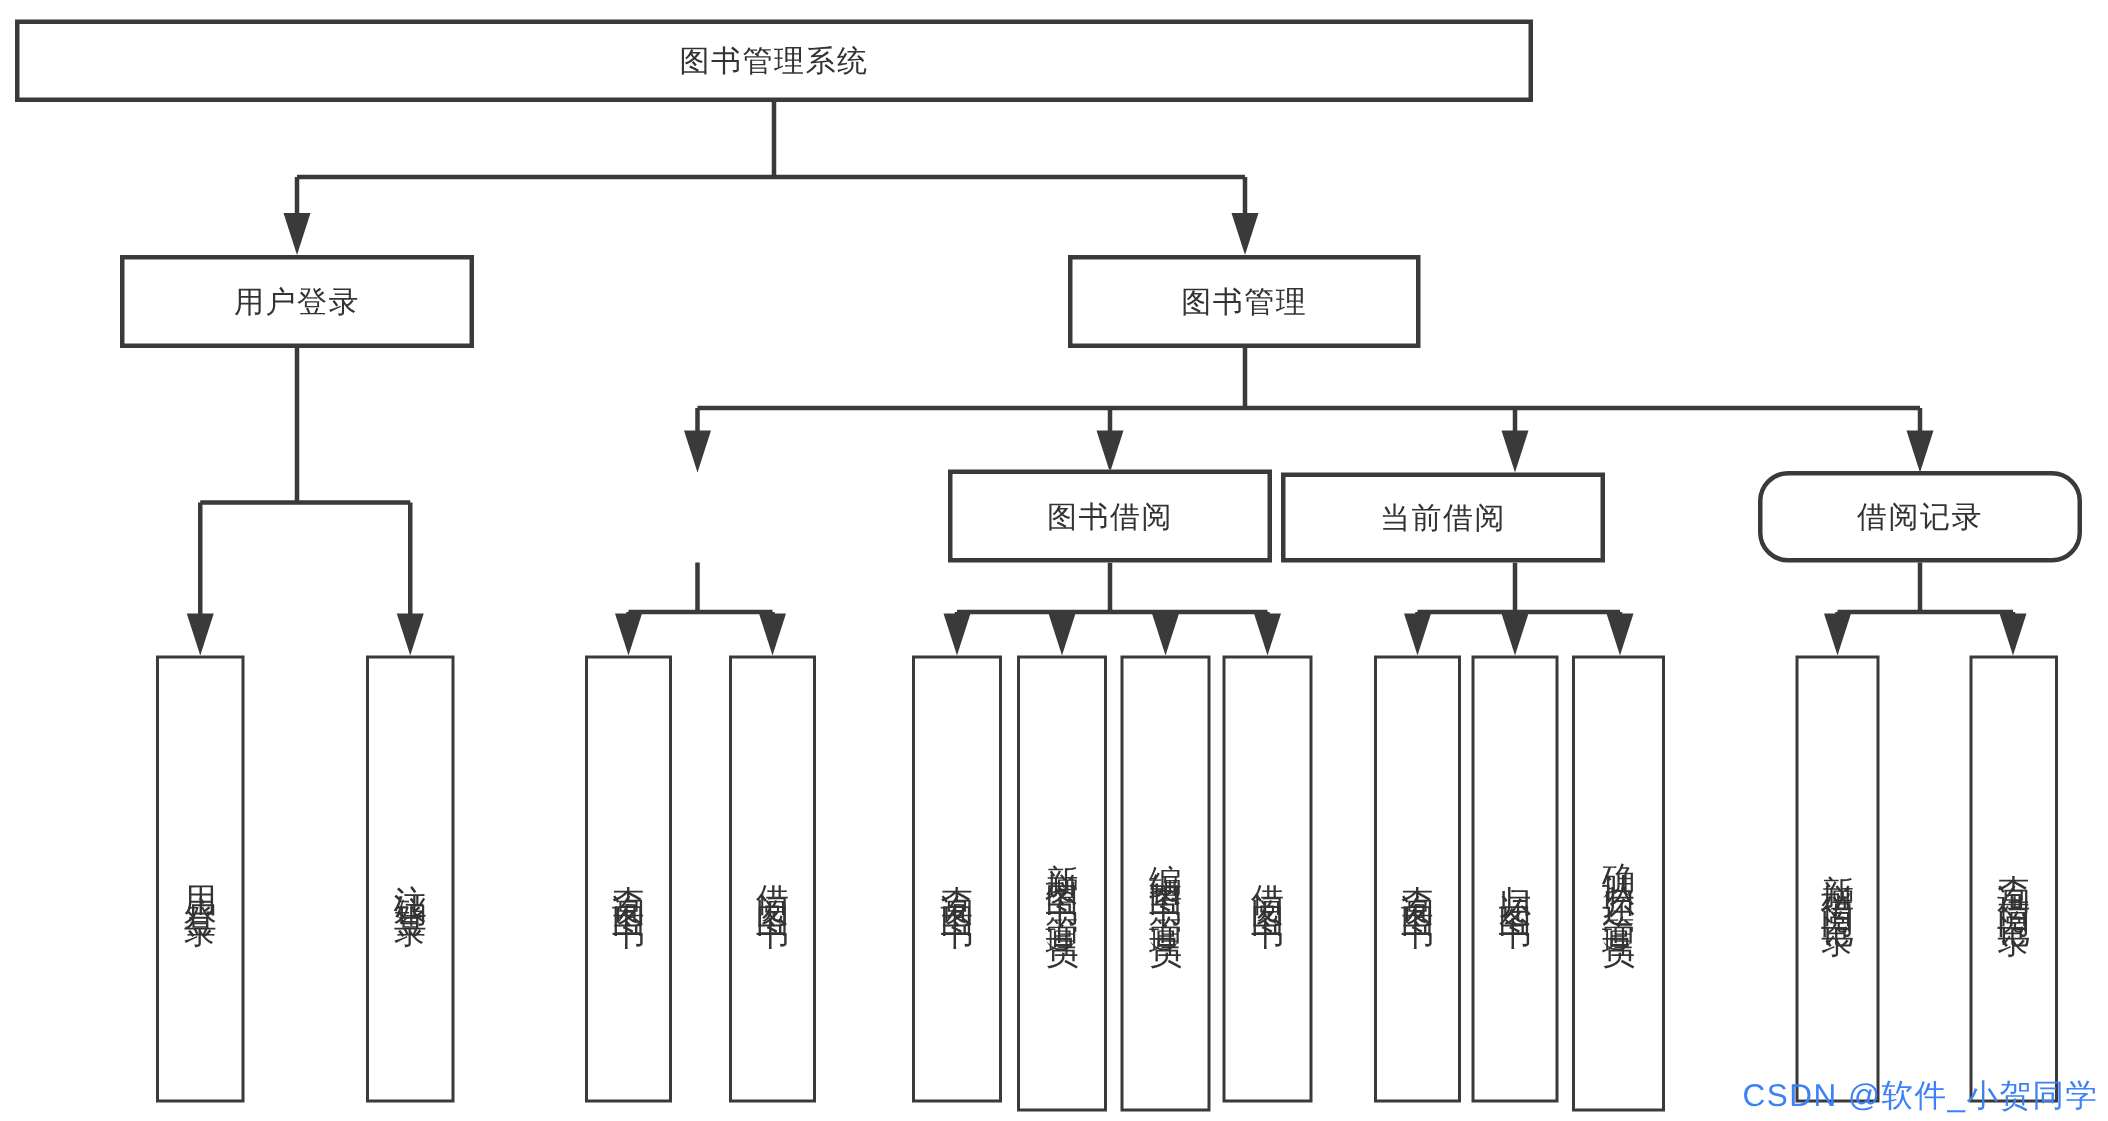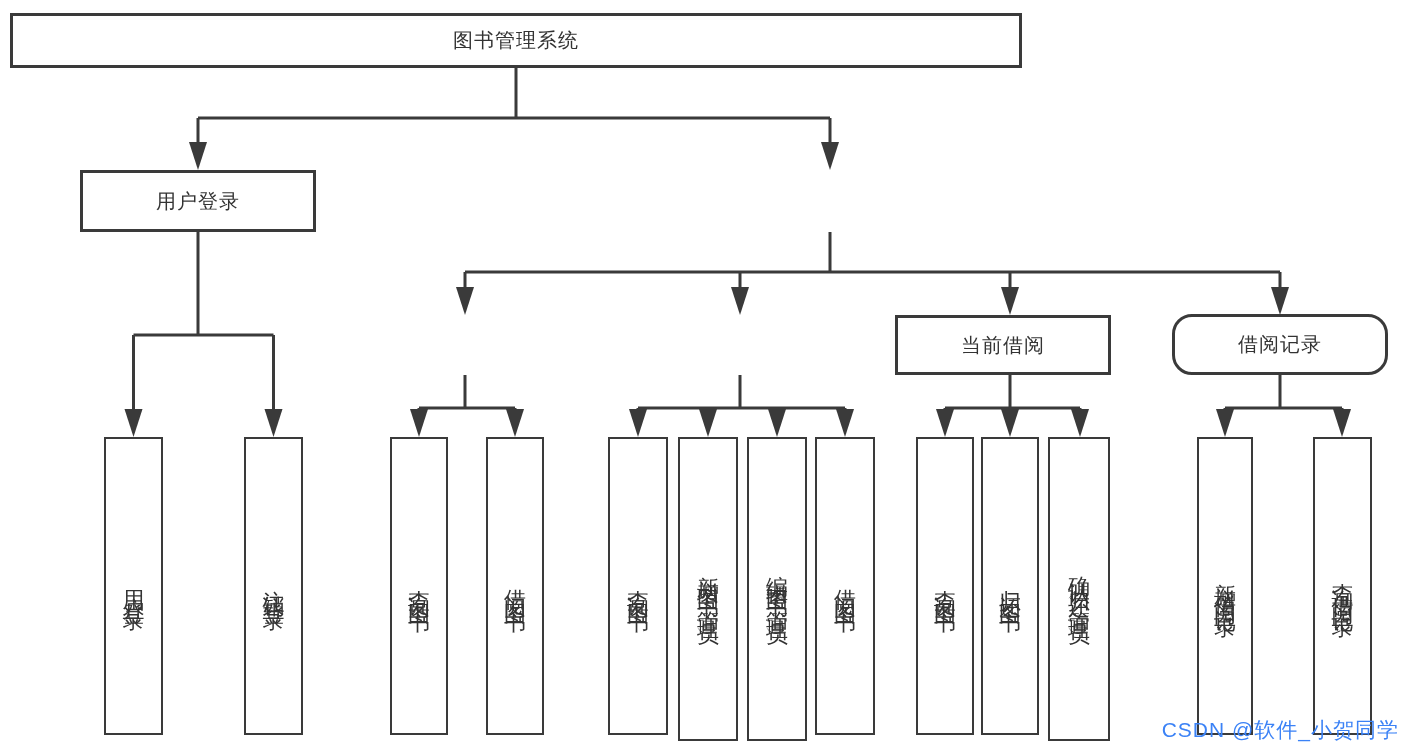--- a/index.html
+++ b/index.html
@@ -87,22 +87,28 @@
     </g>
   </svg>
 
   <div class="node hbox" style="left:10px;top:13px;width:1012px;height:55px;">
     <span>图书管理系统</span>
   </div>
 
   <div class="node hbox" style="left:80px;top:170px;width:236px;height:62px;">
     <span>用户登录</span>
   </div>
+  <div class="node hbox" style="left:712px;top:170px;width:235px;height:62px;">
+    <span>图书管理</span>
+  </div>
 
-  <div class="node hbox" style="left:895px;top:315px;width:216px;height:60px;">
+  <div class="node hbox" style="left:632px;top:313px;width:216px;height:62px;">
+    <span>图书借阅</span>
+  </div>
+  <div class="node hbox" style="left:854px;top:315px;width:216px;height:60px;">
     <span>当前借阅</span>
   </div>
   <div class="node hbox" style="left:1172px;top:314px;width:216px;height:61px;border-radius:20px;">
     <span>借阅记录</span>
   </div>
 
   <div class="node vbox" style="left:104px;top:437px;width:59px;height:298px;">
     <span class="vtext">用户登录</span>
   </div>
   <div class="node vbox" style="left:244px;top:437px;width:59px;height:298px;">

